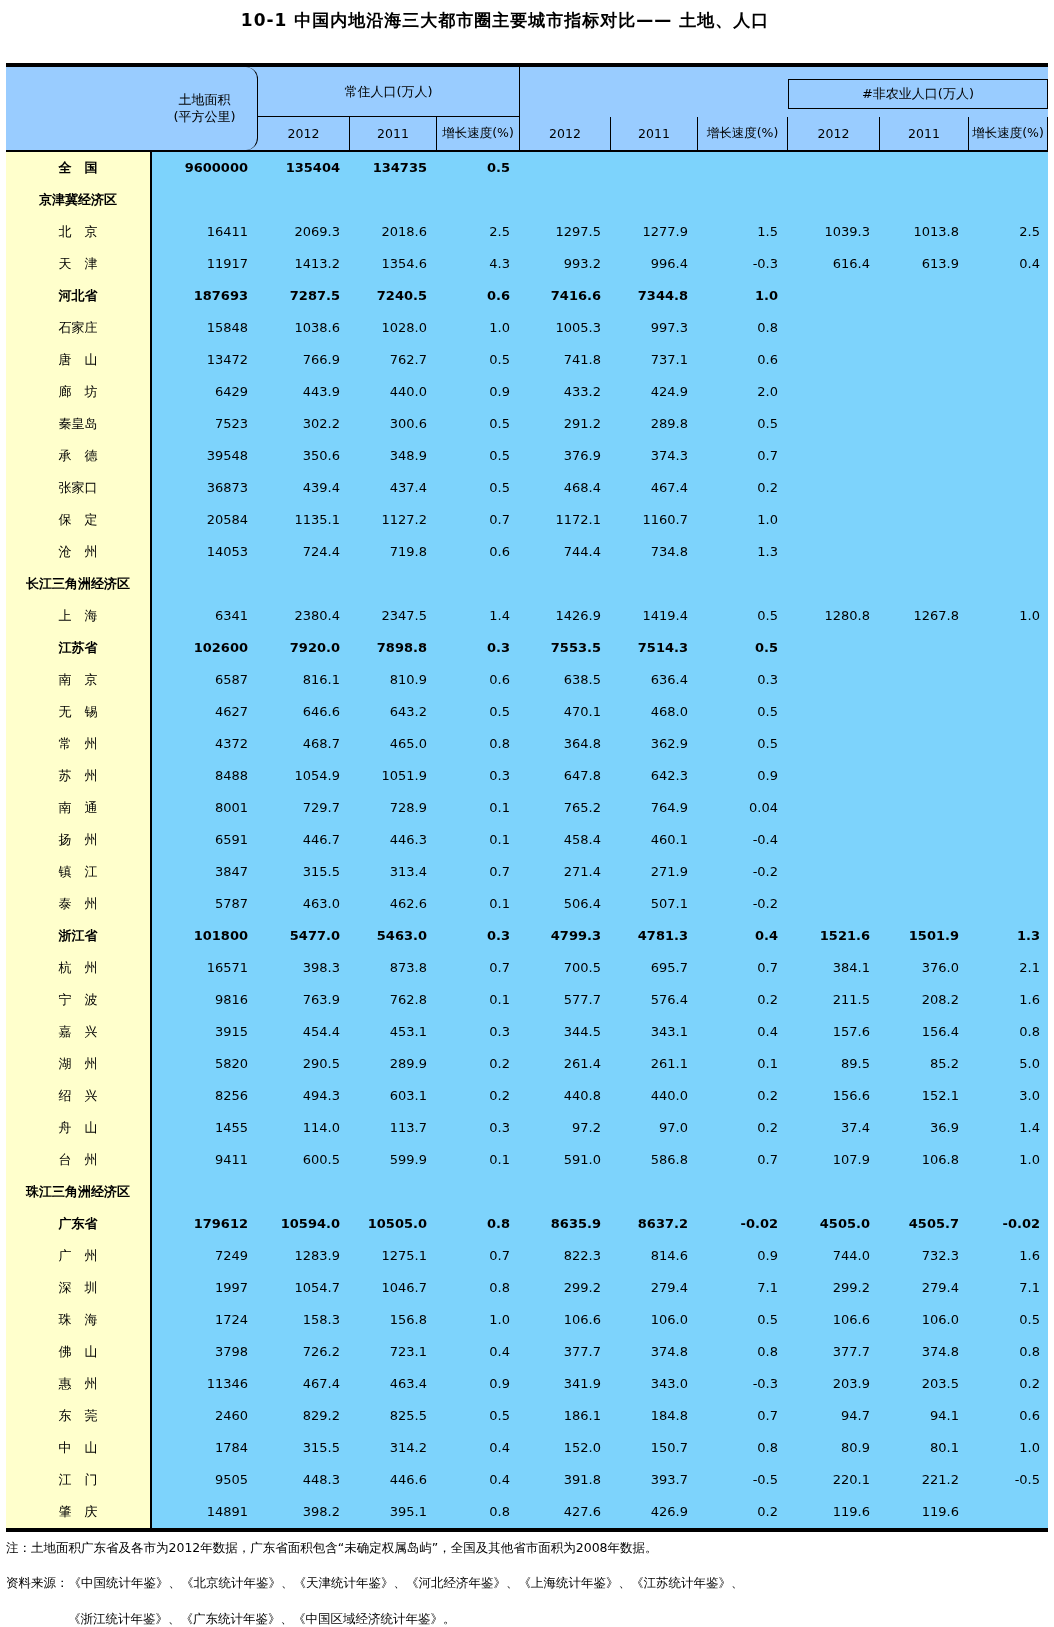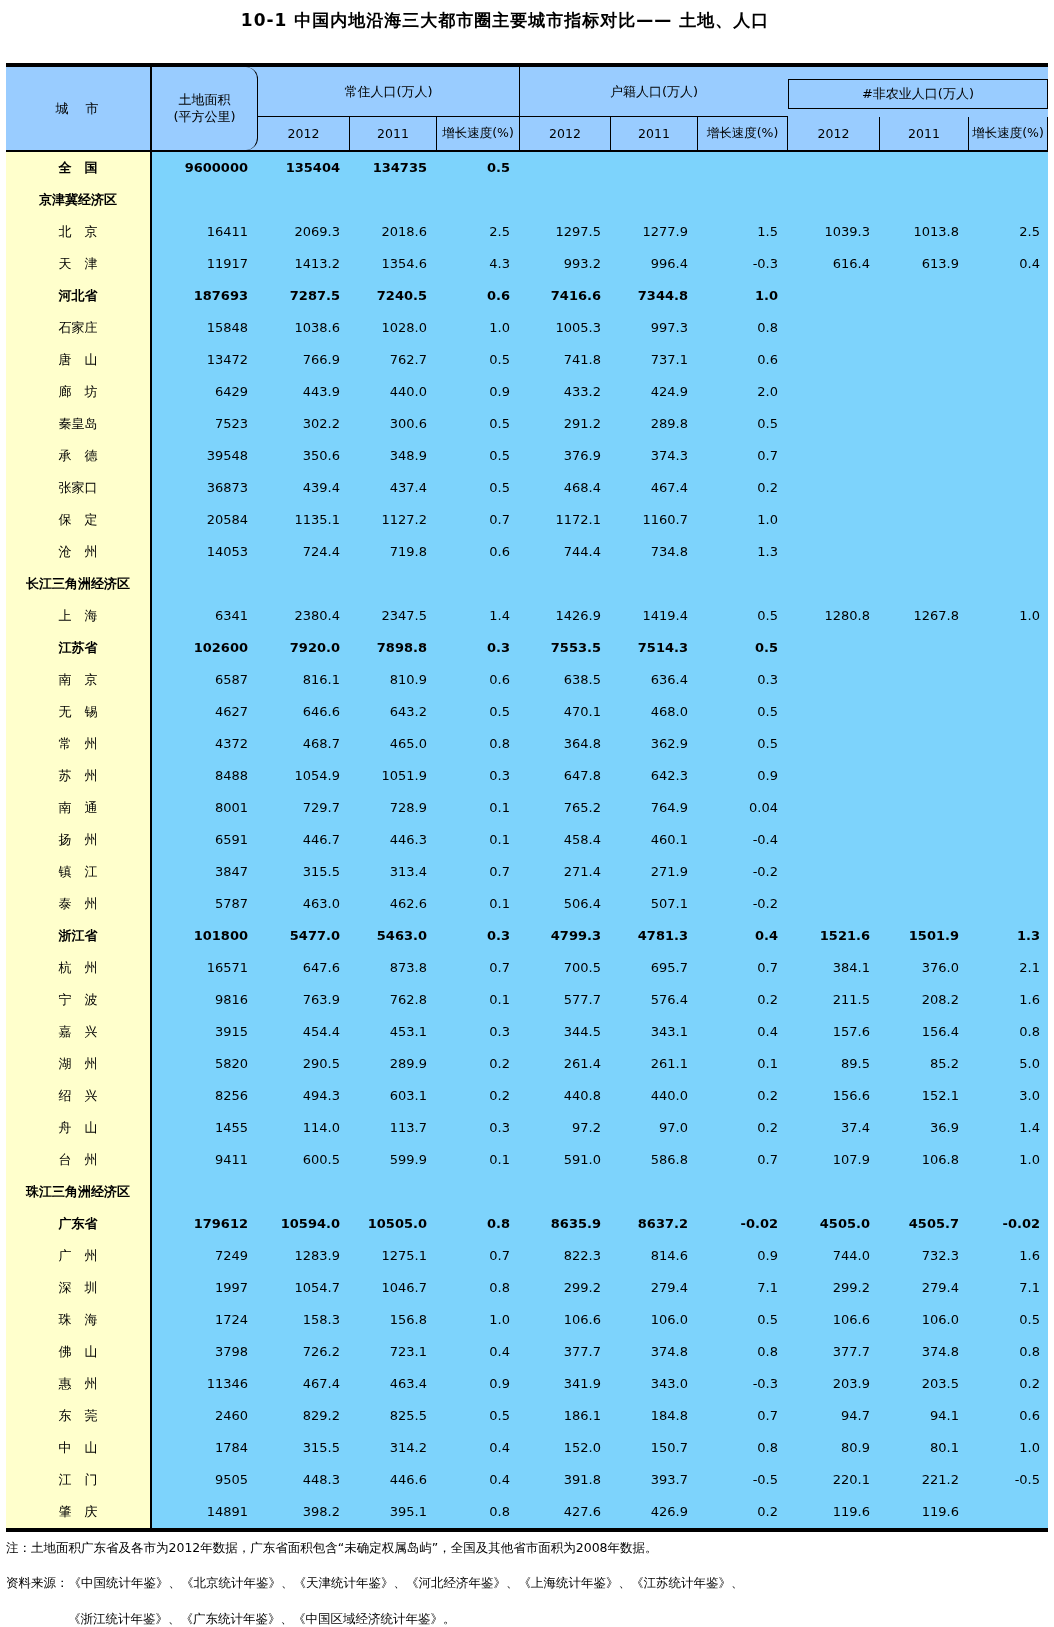--- a/index.html
+++ b/index.html
@@ -31,27 +31,25 @@
 </style>
 </head>
 <body>
 
 <div class="title">10-1 中国内地沿海三大都市圈主要城市指标对比—— 土地、人口</div>
 
 <div class="table">
   <div class="band"></div>
 
   <div class="thead">
-    <div class="cell h-city">城　市</div>
     <div class="cell h-land">
       <span>土地面积</span>
       <span>(平方公里)</span>
     </div>
     <div class="cell h-g1">常住人口(万人)</div>
-    <div class="cell h-g2">户籍人口(万人)</div>
     <div class="cell h-g3">#非农业人口(万人)</div>
     <div class="h-sub">
       <div>2012</div>
       <div>2011</div>
       <div>增长速度(%)</div>
       <div>2012</div>
       <div>2011</div>
       <div>增长速度(%)</div>
       <div>2012</div>
       <div>2011</div>
@@ -381,21 +379,21 @@
     <div class="num">4799.3</div>
     <div class="num">4781.3</div>
     <div class="num">0.4</div>
     <div class="num">1521.6</div>
     <div class="num">1501.9</div>
     <div class="num">1.3</div>
   </div>
       <div class="row">
     <div class="city">杭　州</div>
     <div class="num">16571</div>
-    <div class="num">647.6</div>
+    <div class="num">398.3</div>
     <div class="num">873.8</div>
     <div class="num">0.7</div>
     <div class="num">700.5</div>
     <div class="num">695.7</div>
     <div class="num">0.7</div>
     <div class="num">384.1</div>
     <div class="num">376.0</div>
     <div class="num">2.1</div>
   </div>
       <div class="row">

